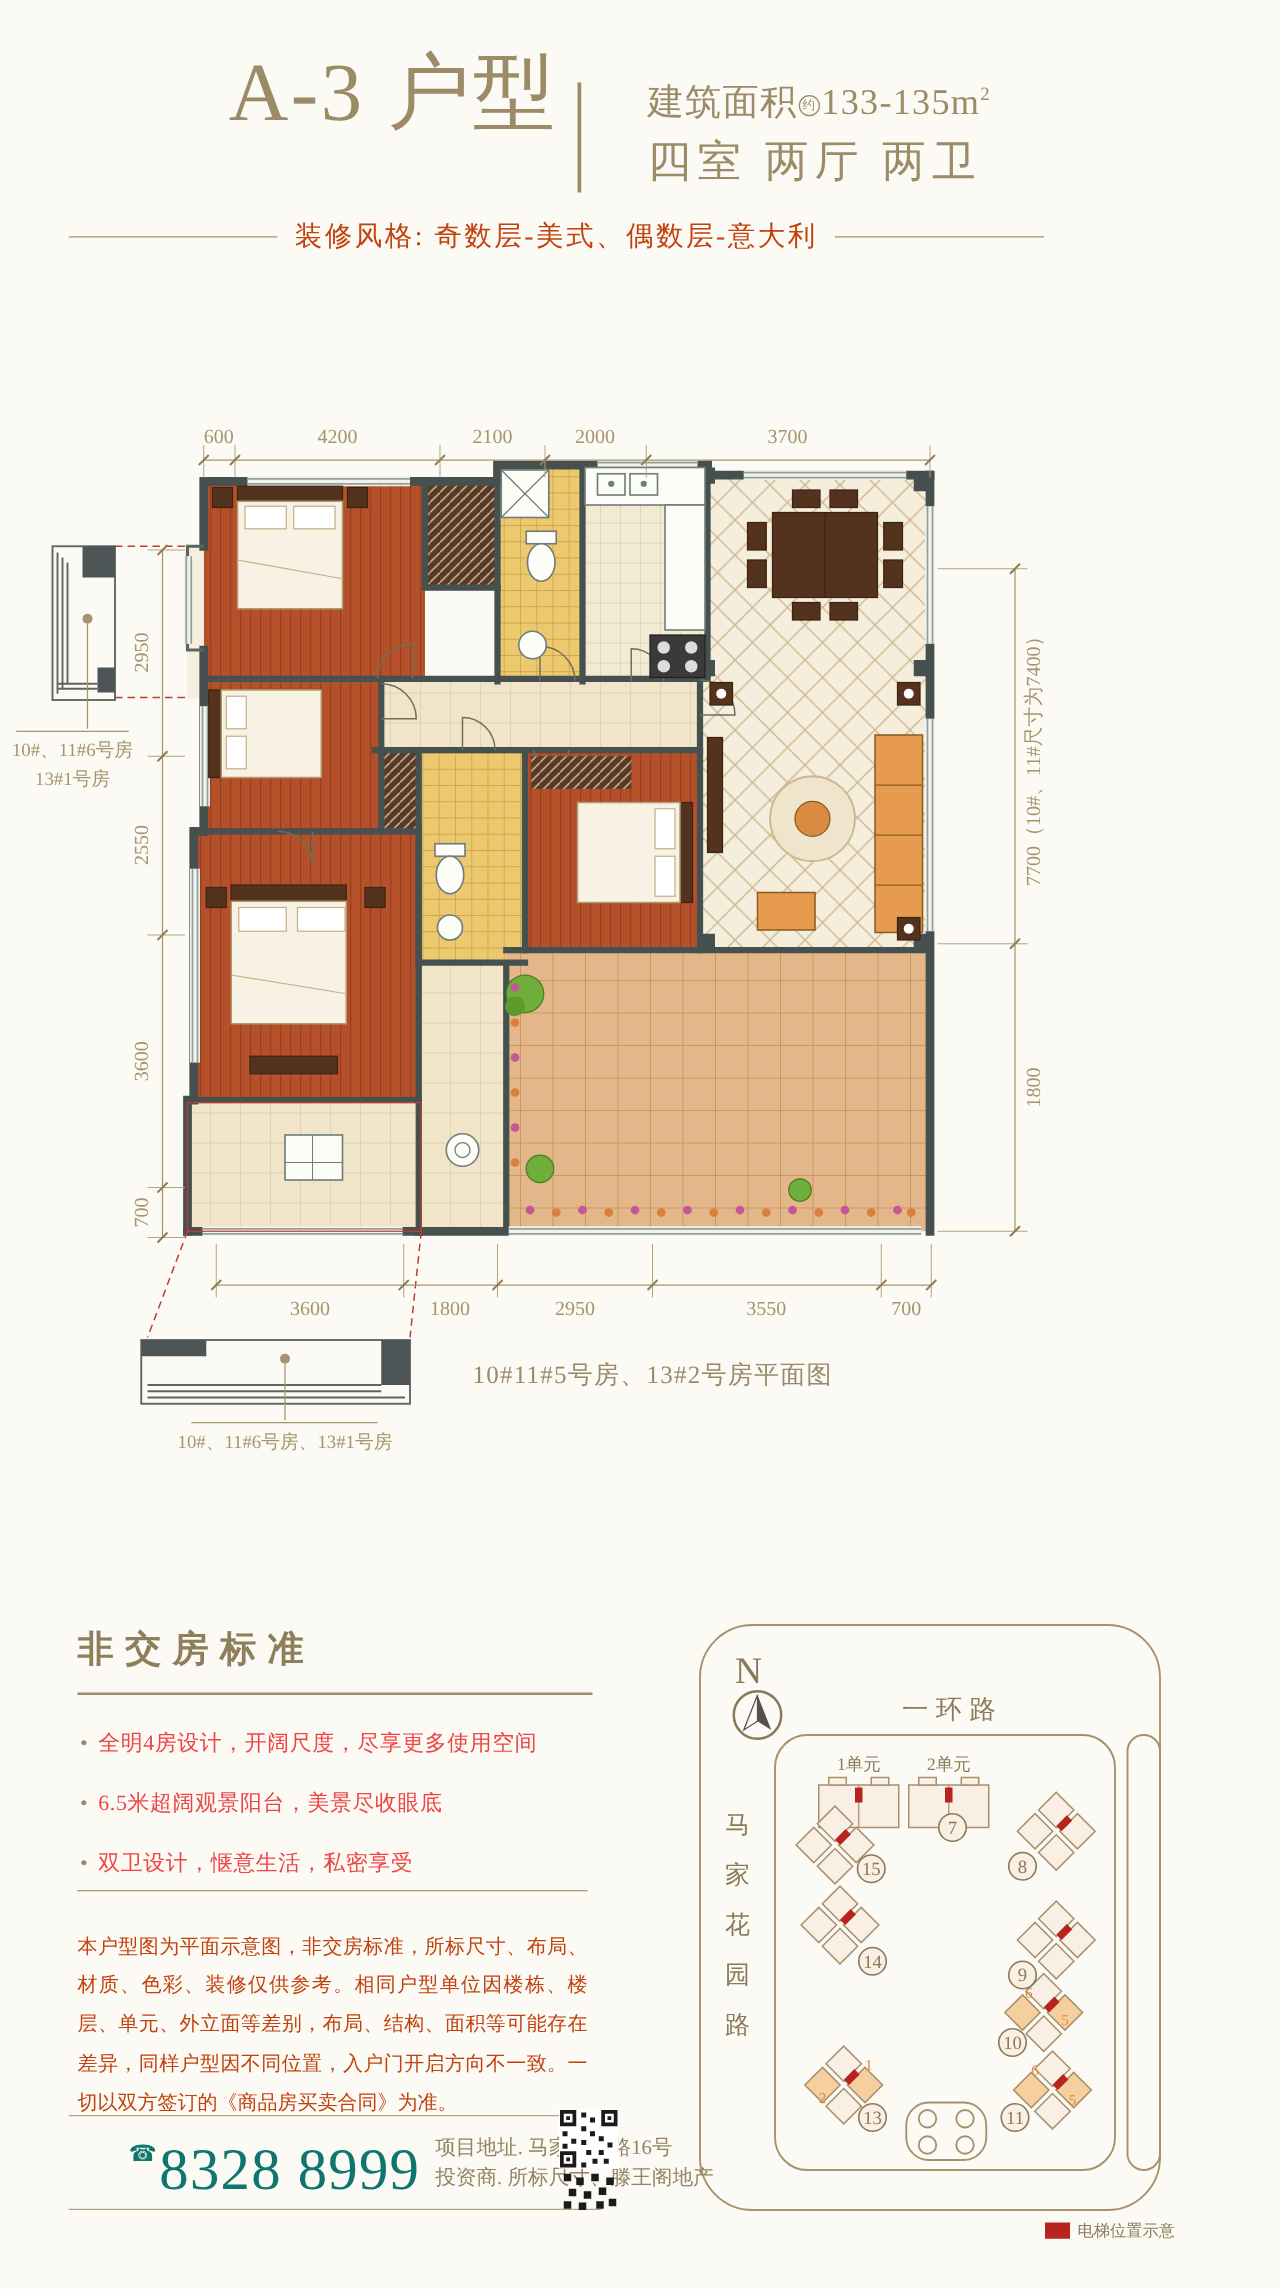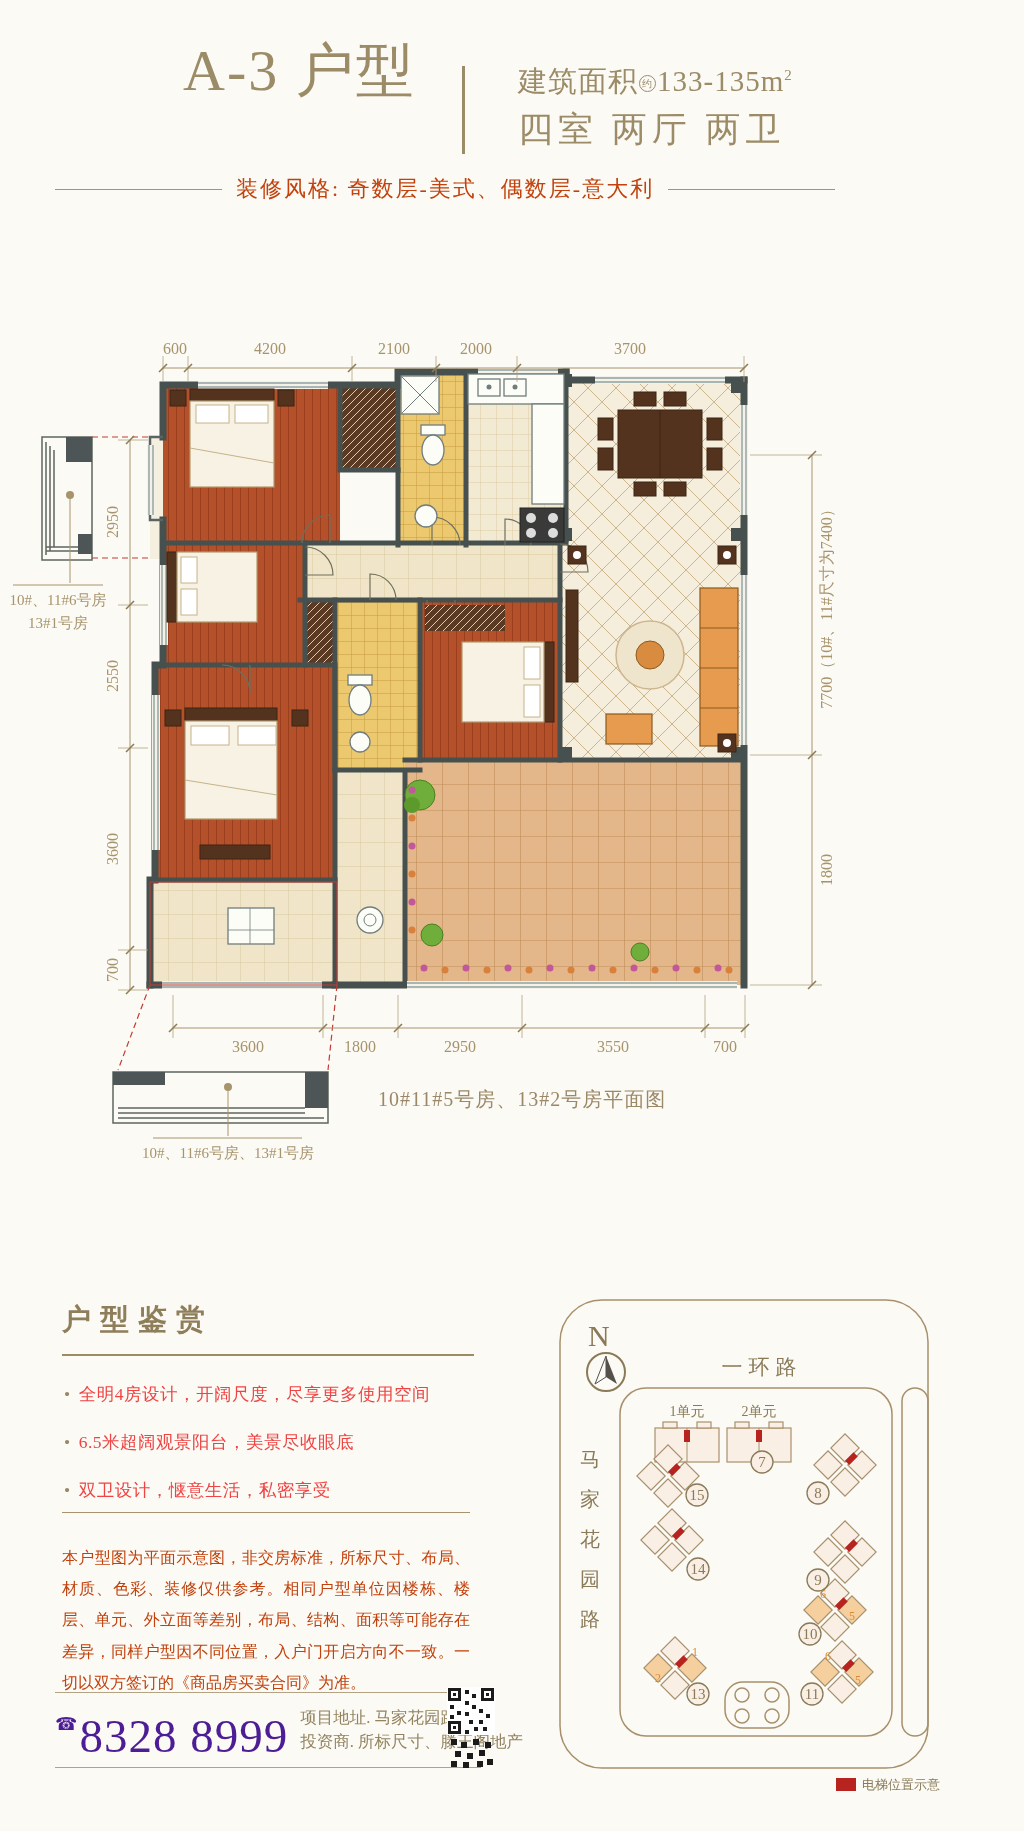--- a/index.html
+++ b/index.html
@@ -1,20 +1,20 @@
 <!DOCTYPE html>
 <html><head>
 <meta charset="utf-8">
 <style>
   html,body{margin:0;padding:0;}
   body{width:1024px;height:1831px;background:#fbfaf5;position:relative;overflow:hidden;
        font-family:"Liberation Serif","DejaVu Serif",serif;color:#9c8b67;}
   .page{position:absolute;inset:0;}
   
-  .hdr-title{position:absolute;left:183px;top:42px;font-size:58px;line-height:1;color:#9c8b67;
+  .hdr-title{position:absolute;left:183px;top:42px;font-size:66px;line-height:1;color:#9c8b67;
              letter-spacing:2px;font-weight:500;}
   .hdr-vrule{position:absolute;left:462px;top:66px;width:3px;height:88px;background:#9c8b67;}
   .hdr-right{position:absolute;left:478px;top:62px;color:#9c8b67;margin-left:40px;}
   .hdr-area{font-size:29px;letter-spacing:1px;white-space:nowrap;}
   .circle-approx{display:inline-block;width:15px;height:15px;border:1px solid #9c8b67;border-radius:50%;
                  font-size:10px;line-height:15px;text-align:center;vertical-align:4px;margin:0 1px;}
   .hdr-area sup{font-size:15px;}
   .hdr-rooms{font-size:35px;letter-spacing:5px;margin-top:4px;white-space:nowrap;}
   .style-row{position:absolute;left:55px;top:174px;width:780px;display:flex;align-items:center;gap:14px;}
   .style-row .rule{height:1px;background:#a8946c;flex:1;}
@@ -49,21 +49,21 @@
   .review .rule{height:2px;background:#9c8b67;margin-top:14px;}
   .review ul{list-style:none;margin:26px 0 0 2px;padding:0;}
   .review li{font-size:17.5px;color:#ef4444;margin-bottom:24px;letter-spacing:0.5px;}
   .review li::before{content:"•";margin-right:8px;color:#99886a;}
   .disclaimer{position:absolute;left:62px;top:1512px;width:408px;border-top:1.5px solid #a8946c;
               padding-top:29px;margin:0;font-size:16px;line-height:1.95;text-align:justify;color:#c2410c;}
   
   .footer{position:absolute;left:55px;top:1692px;width:426px;height:74px;
           border-top:1px solid #b3a383;border-bottom:1px solid #b3a383;
           display:flex;align-items:center;}
-  .phone{font-size:47px;letter-spacing:1px;color:#4c1d95;white-space:nowrap;line-height:81px;}
+  .phone{font-size:47px;letter-spacing:1px;color:#0f766e;white-space:nowrap;line-height:81px;margin-left:48px;}
   .phone-icon{font-size:18px;vertical-align:22px;margin-right:1px;}
   .addr{margin-left:12px;color:#93835f;}
   .addr div{font-size:16.5px;line-height:1.45;white-space:nowrap;}
   .qr{position:absolute;left:392px;top:-6px;width:48px;height:82px;}
   
   .mapc{stroke:#a8906c;fill:none;stroke-width:1.5;}
   .mapt{fill:#8a7a58;}
   .bldg rect{fill:#f9efe5;stroke:#a8906c;stroke-width:1.2;}
   .bldg rect.hl{fill:#f5cf9d;}
   .bldg .lift{fill:#b7231f;stroke:none;}
@@ -471,21 +471,21 @@
         <line class="ds" x1="741" y1="742" x2="749" y2="734"></line>
       <text class="dt" x="248" y="762" text-anchor="middle">3600</text>
       <text class="dt" x="360" y="762" text-anchor="middle">1800</text>
       <text class="dt" x="460" y="762" text-anchor="middle">2950</text>
       <text class="dt" x="613" y="762" text-anchor="middle">3550</text>
       <text class="dt" x="725" y="762" text-anchor="middle">700</text>
     </g>
   </svg>
 
   <div class="review">
-    <h2>户型鉴赏</h2>
+    <h2>非交房标准</h2>
     <div class="rule"></div>
     <ul>
       <li>全明4房设计，开阔尺度，尽享更多使用空间</li>
       <li>6.5米超阔观景阳台，美景尽收眼底</li>
       <li>双卫设计，惬意生活，私密享受</li>
     </ul>
   </div>
 
   <p class="disclaimer">本户型图为平面示意图，非交房标准，所标尺寸、布局、材质、色彩、装修仅供参考。相同户型单位因楼栋、楼层、单元、外立面等差别，布局、结构、面积等可能存在差异，同样户型因不同位置，入户门开启方向不一致。一切以双方签订的《商品房买卖合同》为准。</p>
 

